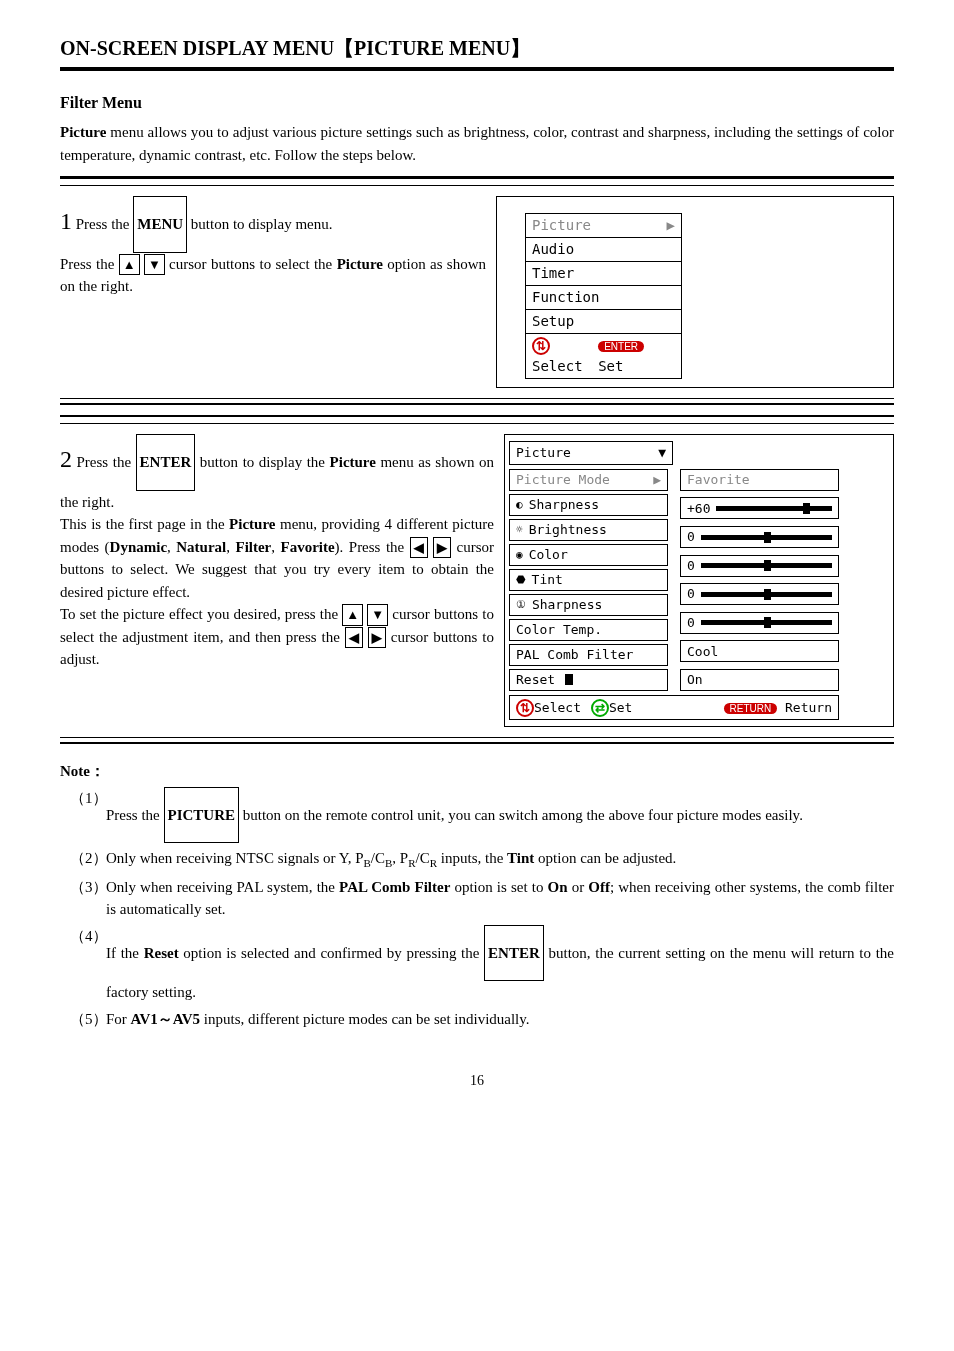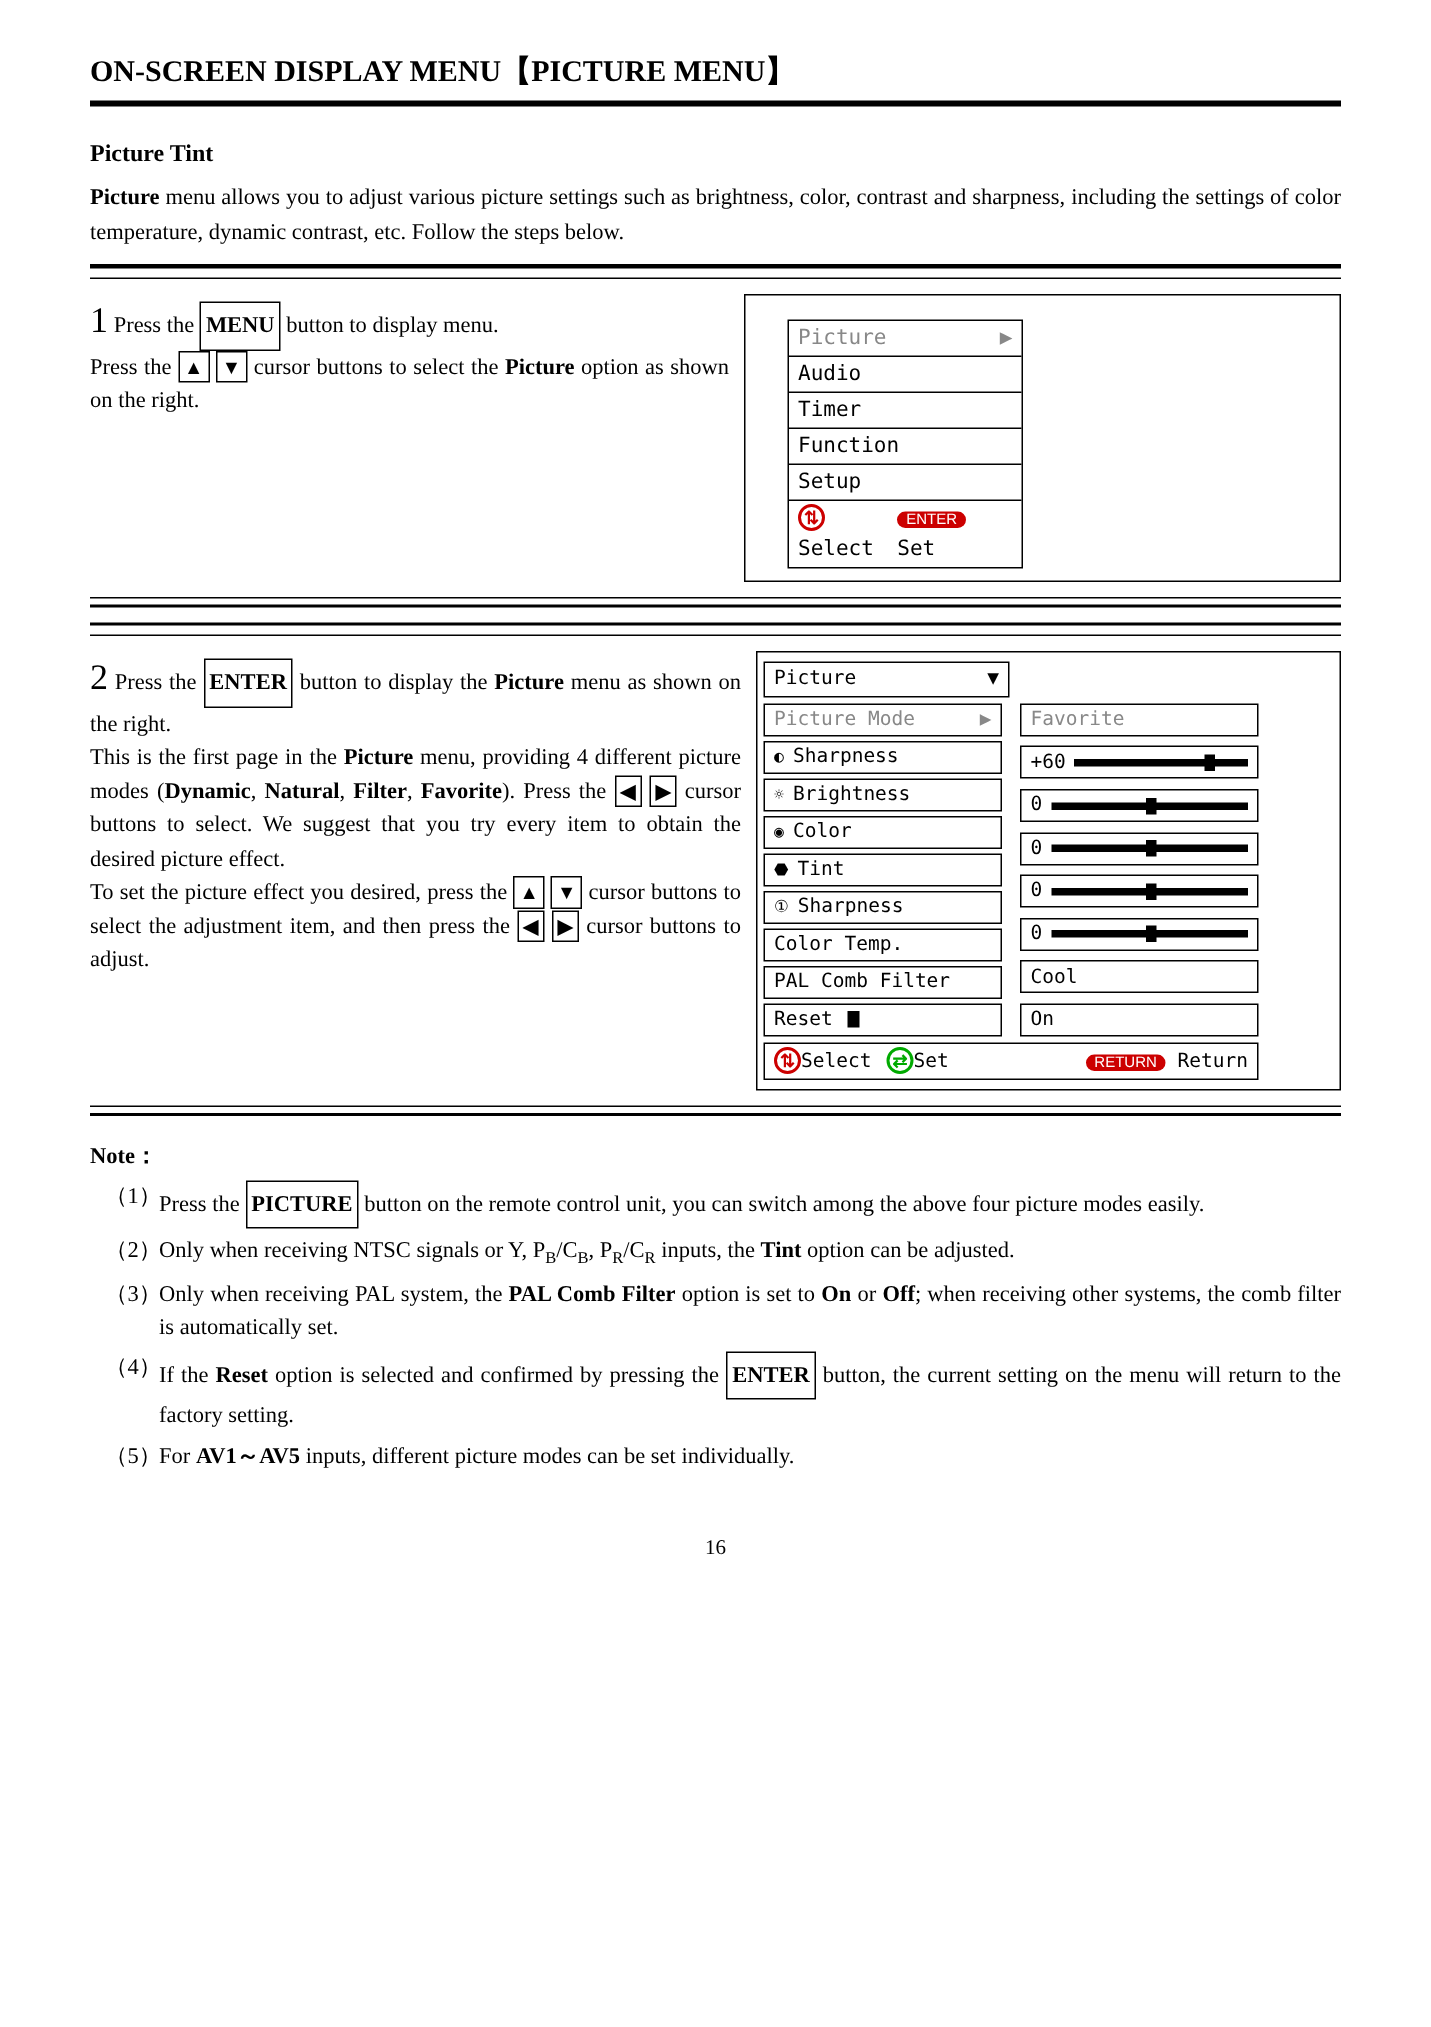--- a/index.html
+++ b/index.html
@@ -51,21 +51,21 @@
     .step-right {
       width: 380px;
       border: 1px solid #000;
       padding: 8px;
     }
     .big-num {
       font-size: 24px;
     }
     .boxed {
       border: 1px solid #000;
-      padding: 4px 3px;
+      padding: 16px 3px;
       font-weight: bold;
       display: inline-block;
     }
     .arrow-box {
       border: 1px solid #000;
       padding: 0 3px;
       font-weight: bold;
       display: inline-block;
       font-size: 13px;
     }
@@ -171,21 +171,21 @@
       background: #000;
       margin-left: 4px;
     }
   </style>
 </head>
 <body>
 
 <h1 class="title-heading">ON-SCREEN DISPLAY MENU【PICTURE MENU】</h1>
 <hr class="thick-divider">
 
-<div class="section-heading">Picture Tint</div>
+<div class="section-heading">Filter Menu</div>
 <div class="intro-text">
   <b>Picture</b> menu allows you to adjust various picture settings such as brightness, color, contrast and sharpness, including the settings of color temperature, dynamic contrast, etc. Follow the steps below.
 </div>
 
 <div class="step-row">
   <div class="step-row-inner">
     <div class="step-left">
       <span class="big-num">1</span>
       <span> Press the </span><span class="boxed">MENU</span><span> button to display menu.</span><br>
       <span>Press the </span><span class="arrow-box">▲</span> <span class="arrow-box">▼</span><span> cursor buttons to select the </span><b>Picture</b><span> option as shown on the right.</span>

